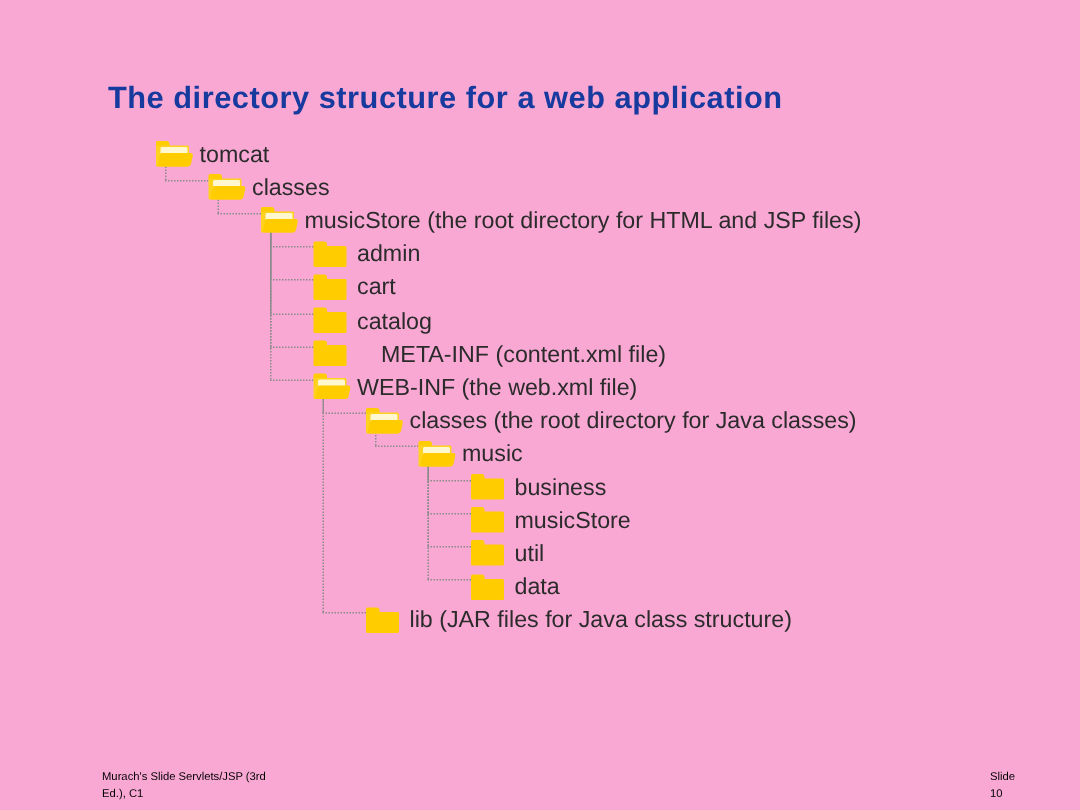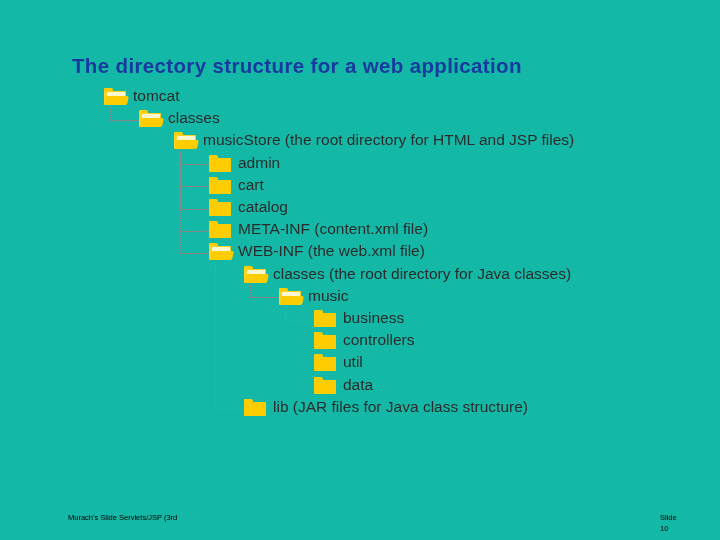--- a/index.html
+++ b/index.html
@@ -12,21 +12,21 @@
     height: 540px;
     position: relative;
     overflow: hidden;
     font-family: "Liberation Sans", sans-serif;
     -webkit-font-smoothing: antialiased;
   }
 
   #slide {
     position: absolute;
     inset: 0;
-    background: #14b8a6;
+    background: #f9a8d4;
   }
 
   
   #slide-title {
     position: absolute;
     left: 72px;
     top: 54px;
     width: 580px;
     font-family: "Liberation Sans", sans-serif;
     font-size: 20.5px;
@@ -41,21 +41,21 @@
     position: absolute;
     left: 0;
     top: 88px;
     width: 720px;
   }
 
   .tree-row {
     position: absolute;
     height: 23px;
     display: flex;
-    align-items: flex-start;
+    align-items: flex-end;
     white-space: nowrap;
   }
 
   .row-label {
     font-family: "Liberation Sans", sans-serif;
     font-size: 15.5px;
     color: #2b2b2b;
     line-height: 1;
     margin-left: 7px;
   }
@@ -225,21 +225,21 @@
         </span>
         <span class="row-label">cart</span>
       </div>
       <div class="tree-row" style="left: 209px; top: 111px;">
         <span class="folder">
           <span class="tab"></span>
           <span class="body"></span>
         </span>
         <span class="row-label">catalog</span>
       </div>
-      <div class="tree-row" style="left: 209px; top: 133.2px;">
+      <div class="tree-row" style="left: 209px; top: 133.2px; gap: 16px;">
         <span class="folder">
           <span class="tab"></span>
           <span class="body"></span>
         </span>
         <span class="row-label">META-INF (content.xml file)</span>
       </div>
       <div class="tree-row" style="left: 209px; top: 155.4px;">
         <span class="folder open">
           <span class="tab"></span>
           <span class="body"></span>
@@ -271,21 +271,21 @@
           <span class="tab"></span>
           <span class="body"></span>
         </span>
         <span class="row-label">business</span>
       </div>
       <div class="tree-row" style="left: 314px; top: 244.2px;">
         <span class="folder">
           <span class="tab"></span>
           <span class="body"></span>
         </span>
-        <span class="row-label">controllers</span>
+        <span class="row-label">musicStore</span>
       </div>
       <div class="tree-row" style="left: 314px; top: 266.4px;">
         <span class="folder">
           <span class="tab"></span>
           <span class="body"></span>
         </span>
         <span class="row-label">util</span>
       </div>
       <div class="tree-row" style="left: 314px; top: 288.6px;">
         <span class="folder">
@@ -298,20 +298,21 @@
         <span class="folder">
           <span class="tab"></span>
           <span class="body"></span>
         </span>
         <span class="row-label">lib (JAR files for Java class structure)</span>
       </div>
     </div>
 
   <div id="footer-left">
     <span class="footer-line">Murach's Slide Servlets/JSP (3rd</span>
+    <span class="footer-line">Ed.), C1</span>
   </div>
 
   <div id="footer-right">
     <span class="footer-line">Slide</span>
     <span class="footer-line">10</span>
   </div>
 
 </div>
 
 </body></html>

